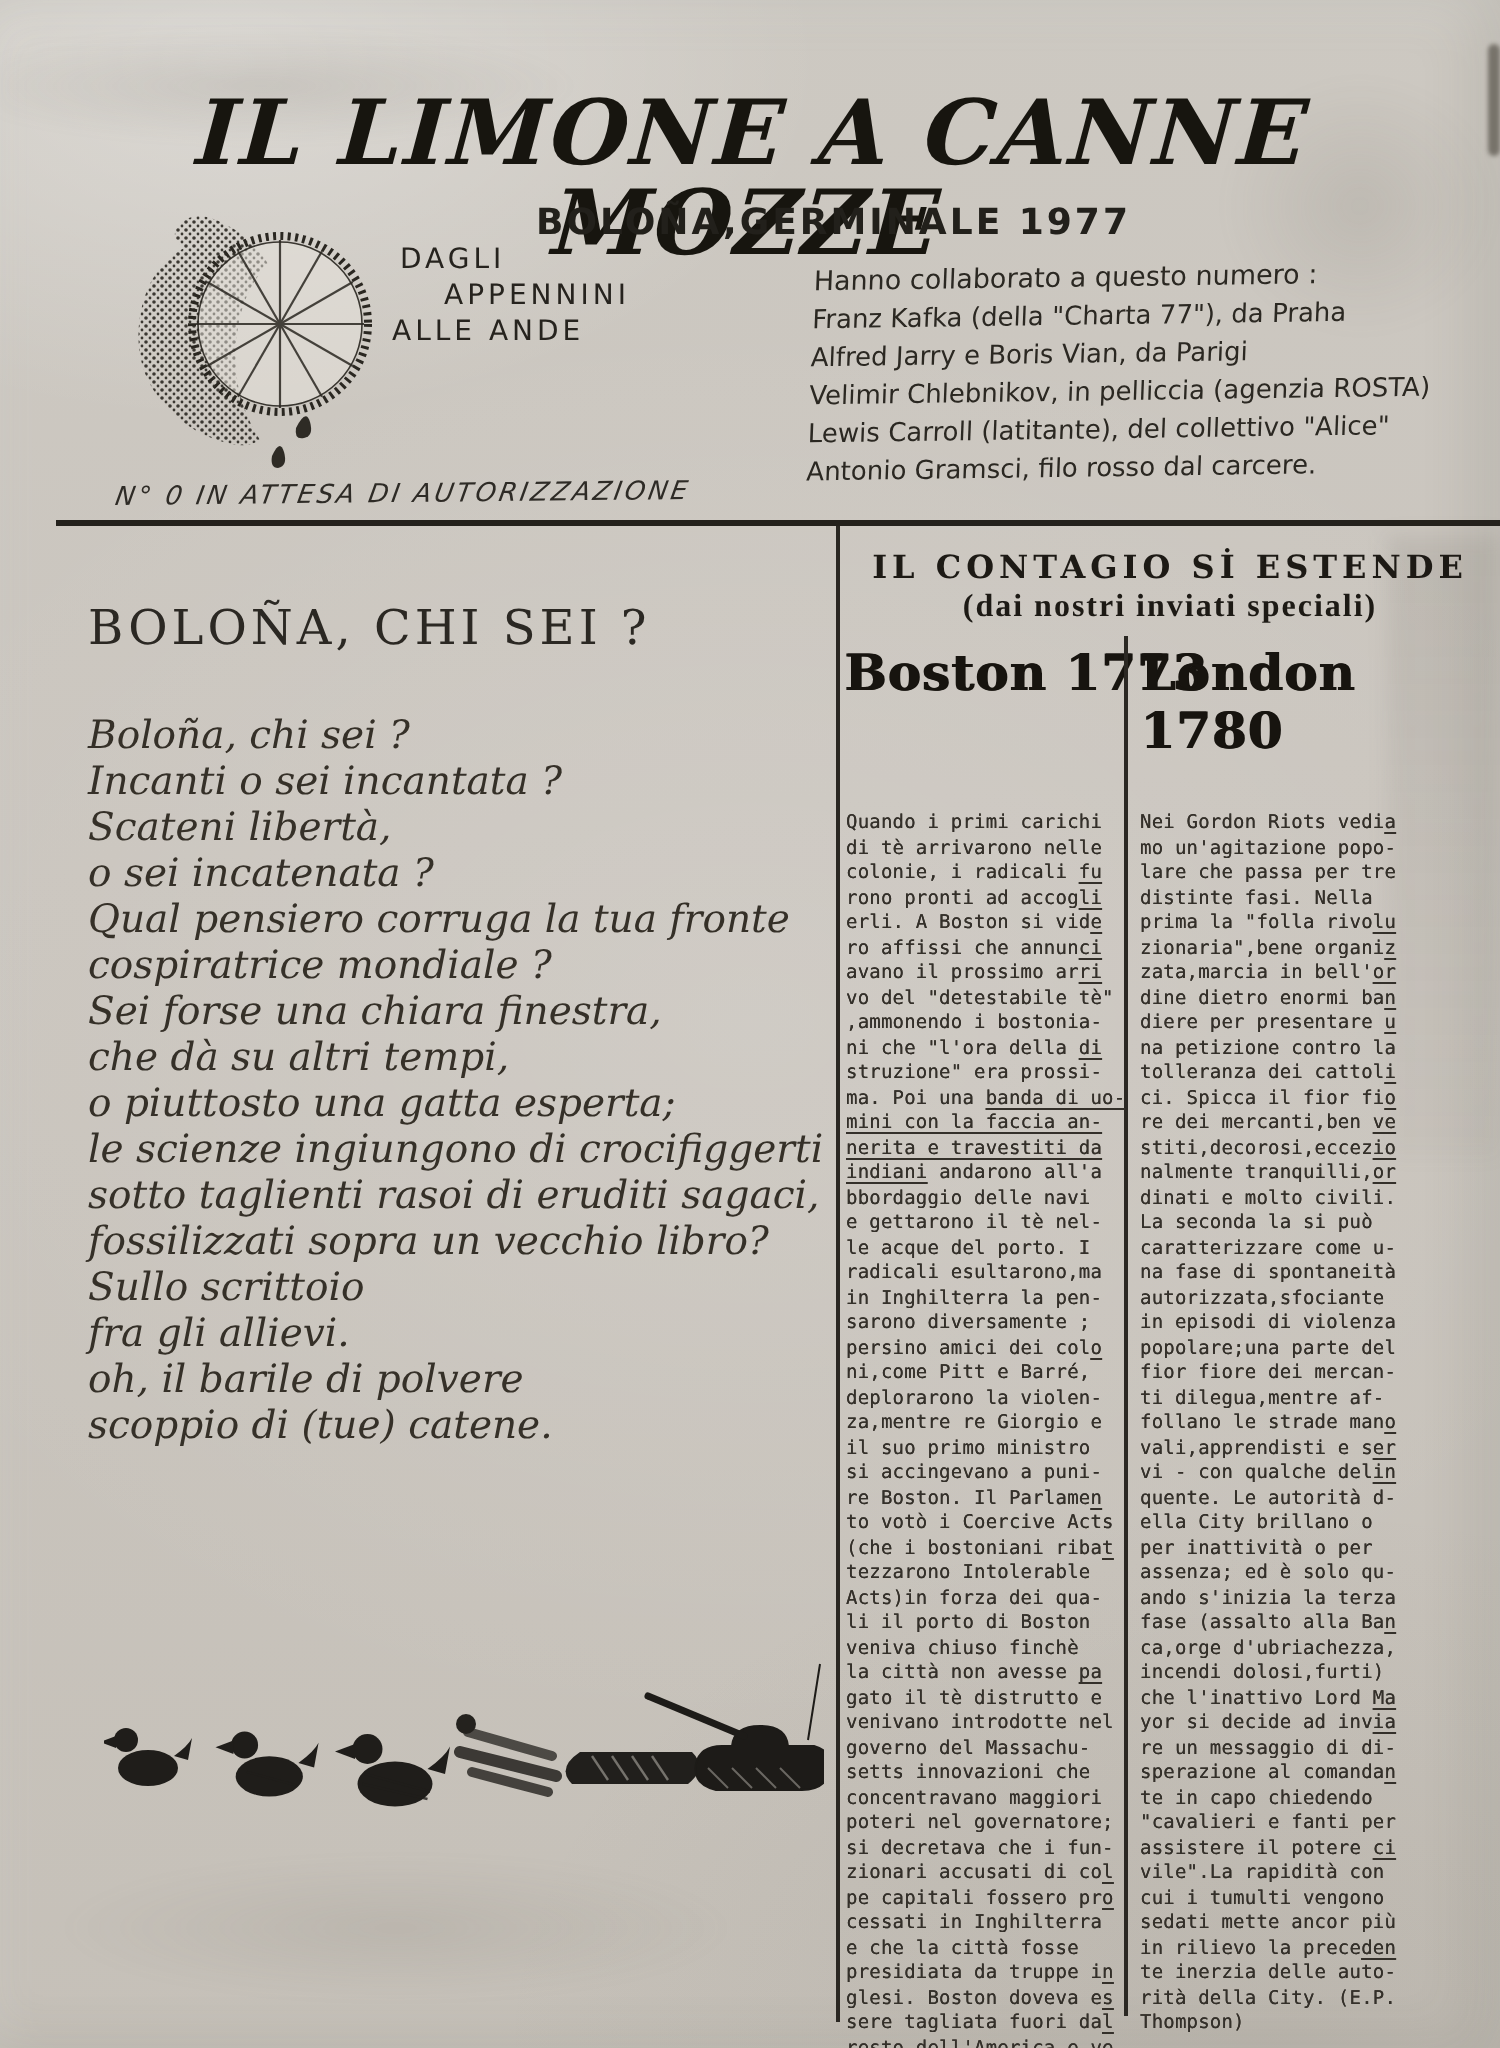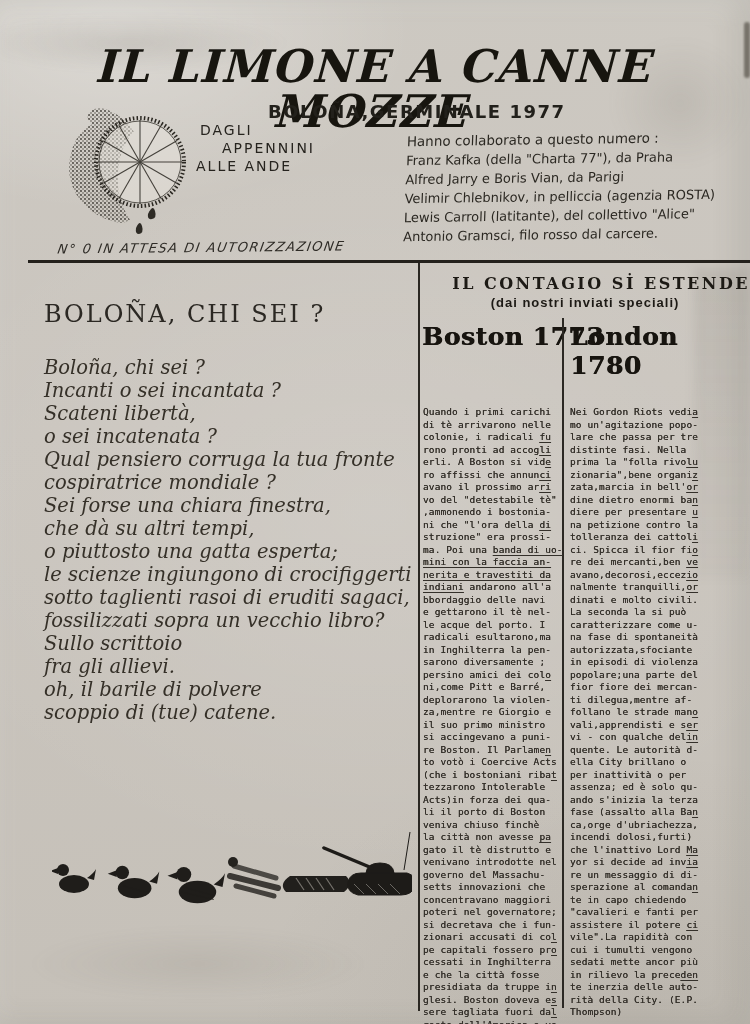--- a/index.html
+++ b/index.html
@@ -35,24 +35,24 @@
   .issue-note{left:58px;top:240px;font-style:italic;font-size:13px;letter-spacing:1.5px;
     transform:skewX(-10deg) rotate(-0.6deg);color:#2e2b26;}
   .hrule{left:28px;top:260px;width:722px;height:3px;background:#24211c;}
   .vrule-main{left:418px;top:263px;width:2px;height:748px;background:#2a2722;}
   .vrule-cols{left:562px;top:318px;width:2px;height:690px;background:#2b2823;}
 
   .poem-heading{left:44px;top:300px;font-family:"DejaVu Serif",serif;font-size:24px;letter-spacing:2px;color:#2b2823;}
   .poem{left:44px;top:356px;}
   .poem-line{font-family:"DejaVu Serif",serif;font-style:italic;font-size:19.5px;line-height:23px;color:#353028;white-space:nowrap;}
 
-  .contagio-head{left:420px;width:330px;top:274px;text-align:right;
+  .contagio-head{left:420px;width:330px;top:274px;text-align:center;
     font-family:"DejaVu Serif",serif;font-weight:700;font-size:16px;letter-spacing:2.5px;color:#1d1a15;}
   .contagio-sub{left:420px;width:330px;top:295px;text-align:center;
-    font-family:Liberation Sans, sans-serif;font-weight:700;font-size:13px;letter-spacing:1px;color:#1d1a15;}
+    font-family:Liberation Serif, serif;font-weight:700;font-size:16px;letter-spacing:1px;color:#1d1a15;}
   .col-head{font-family:"DejaVu Serif",serif;font-weight:700;font-size:25px;color:#17140f;
     letter-spacing:0.5px;text-shadow:0.6px 0 0 #17140f;}
   .boston-head{left:422px;top:322px;}
   .london-head{left:570px;top:322px;}
   .coltext{top:362px;margin-top:44px;}
   .boston{left:423px;width:138px;}
   .london{left:570px;width:172px;}
   .tline{font-family:"DejaVu Sans Mono",monospace;font-size:9.5px;line-height:12.5px;
     color:#34302a;white-space:pre;letter-spacing:0.1px;text-shadow:0 0 0.3px #34302a;}
   .ul{text-decoration:underline;text-underline-offset:1.5px;}
@@ -264,21 +264,21 @@
       <div class="tline">distinte fasi. Nella</div>
       <div class="tline"><span>prima la "folla rivo</span><span class="ul">lu</span></div>
       <div class="tline"><span>zionaria",bene organi</span><span class="ul">z</span></div>
       <div class="tline"><span>zata,marcia in bell'</span><span class="ul">or</span></div>
       <div class="tline"><span>dine dietro enormi ba</span><span class="ul">n</span></div>
       <div class="tline"><span>diere per presentare </span><span class="ul">u</span></div>
       <div class="tline">na petizione contro la</div>
       <div class="tline"><span>tolleranza dei cattol</span><span class="ul">i</span></div>
       <div class="tline"><span>ci. Spicca il fior fi</span><span class="ul">o</span></div>
       <div class="tline"><span>re dei mercanti,ben </span><span class="ul">ve</span></div>
-      <div class="tline"><span>avano,decorosi,eccez</span><span class="ul">io</span></div>
+      <div class="tline"><span>stiti,decorosi,eccez</span><span class="ul">io</span></div>
       <div class="tline"><span>nalmente tranquilli,</span><span class="ul">or</span></div>
       <div class="tline">dinati e molto civili.</div>
       <div class="tline">La seconda la si può</div>
       <div class="tline">caratterizzare come u-</div>
       <div class="tline">na fase di spontaneità</div>
       <div class="tline">autorizzata,sfociante</div>
       <div class="tline">in episodi di violenza</div>
       <div class="tline">popolare;una parte del</div>
       <div class="tline">fior fiore dei mercan-</div>
       <div class="tline">ti dilegua,mentre af-</div>

